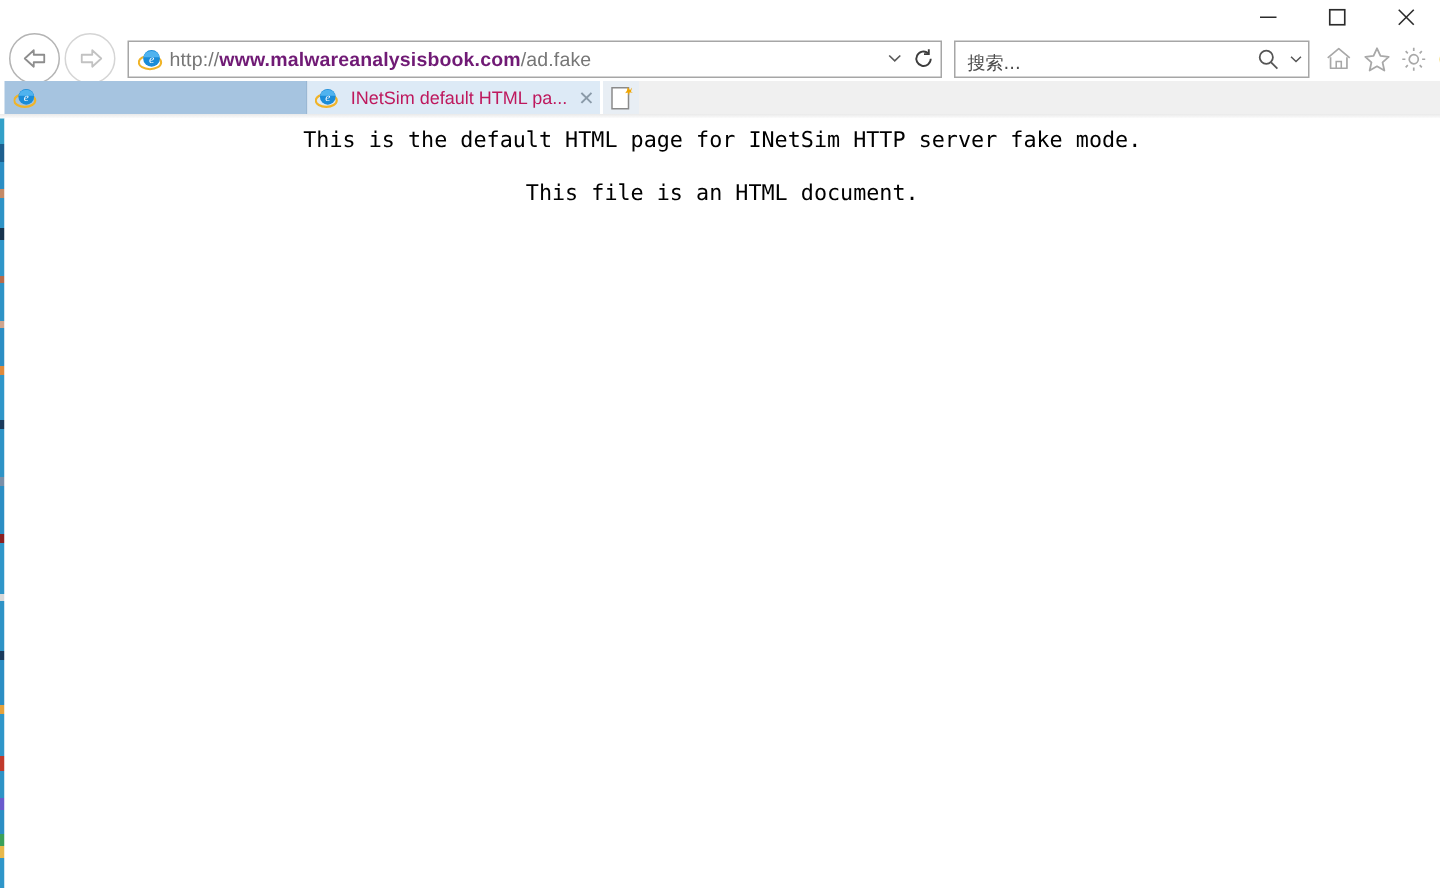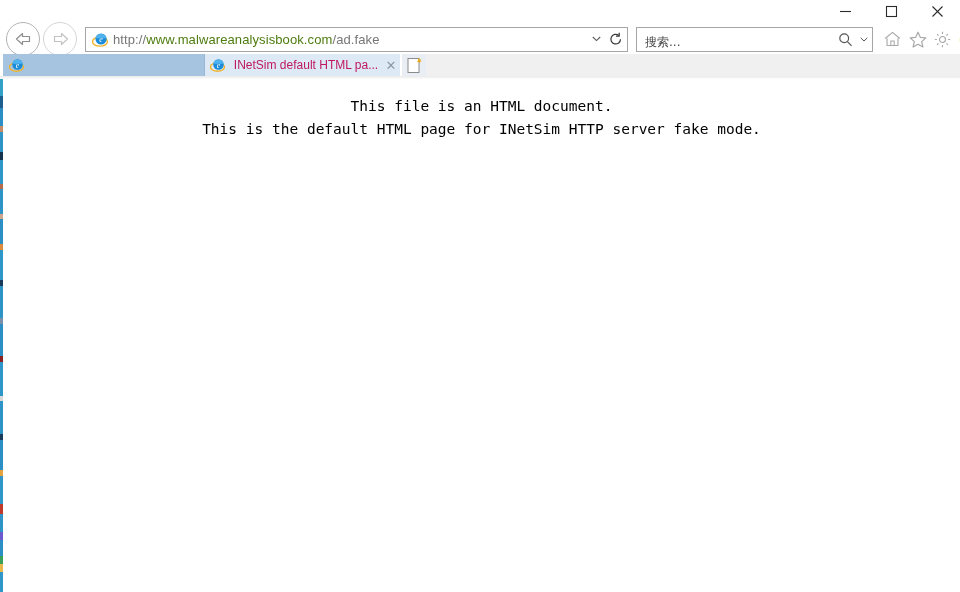--- a/index.html
+++ b/index.html
@@ -133,21 +133,21 @@
   }
   .ab-url {
     flex: 1;
     font-size: 13px;
     color: #767676;
     white-space: nowrap;
     overflow: hidden;
     letter-spacing: 0.1px;
     line-height: 15px;
   }
-  .ab-url .host { color: #4d7c0f; font-weight: normal; }
+  .ab-url .host { color: #701a75; font-weight: bold; }
   .ab-dropdown {
     width: 18px; height: 23px;
     flex: none;
     display: flex; align-items: center; justify-content: center;
     color: #5a5a5a;
   }
   .ab-refresh {
     width: 22px; height: 23px;
     flex: none;
     display: flex; align-items: center; justify-content: center;
@@ -456,17 +456,17 @@
         <rect x="1" y="1.5" width="11" height="14" fill="#ffffff" stroke="#8a8a8a" stroke-width="1"></rect>
         <path d="M11.5 1 L13 3.2 L14.4 1.4 L13.6 4 L14.9 4.6 L12.6 4.7 L12.4 6.6 L11.5 4.6 L9.8 5.1 L11 3.4 Z" fill="#f0a500"></path>
       </svg>
     </div>
 
     <div class="tabstrip-rest"></div>
     <div class="tabstrip-shadow"></div>
   </div>
 
   <div class="content">
+    <div class="page-line l1">This is the default HTML page for INetSim HTTP server fake mode.</div>
     <div class="page-line l2">This file is an HTML document.</div>
-    <div class="page-line l1">This is the default HTML page for INetSim HTTP server fake mode.</div>
   </div>
 
 </div>
 
 </body></html>

